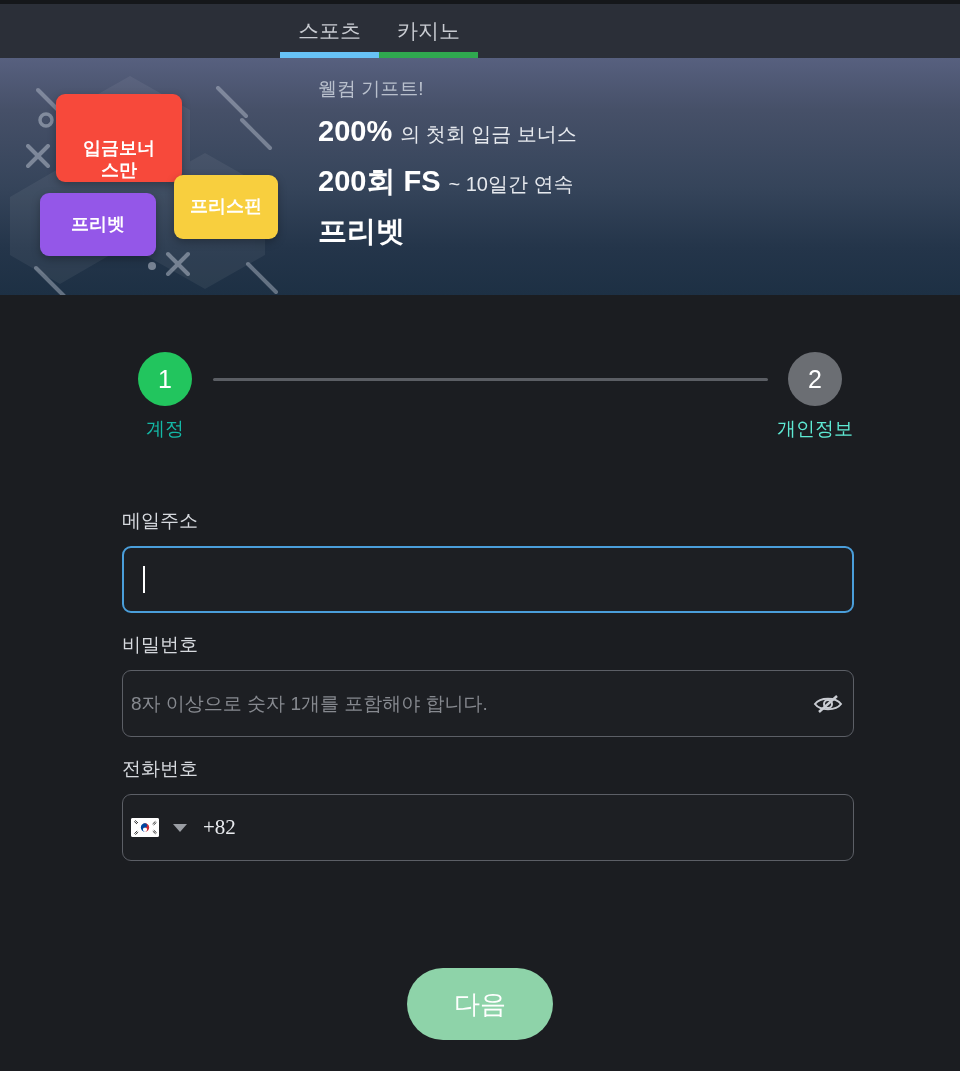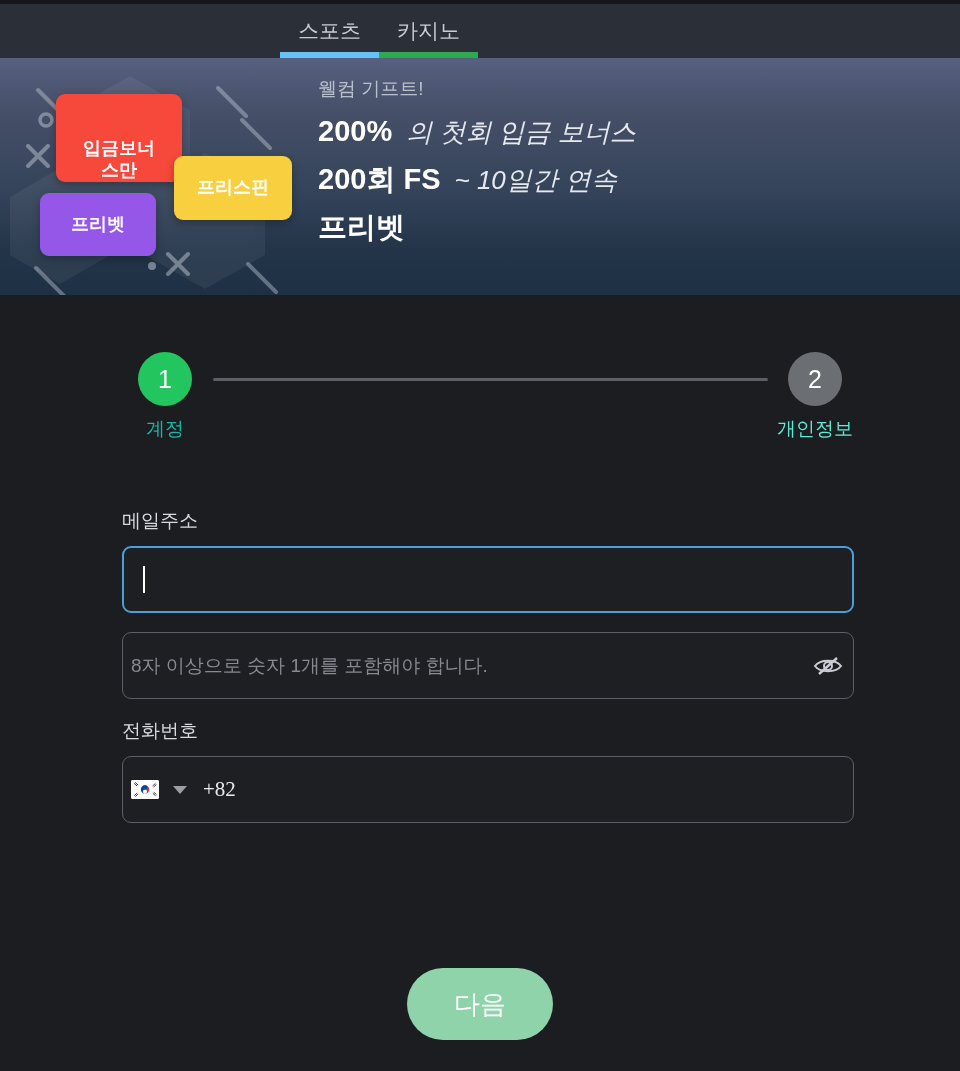--- a/index.html
+++ b/index.html
@@ -90,22 +90,22 @@
     box-shadow: 0 3px 9px rgba(0,0,0,0.28);
   }
   .badge-deposit {
     left: 56px; top: 36px;
     width: 126px; height: 88px;
     background: #f7493b;
     font-size: 18px;
     align-items: flex-end;
   }
   .badge-freespin {
-    left: 174px; top: 98px;
-    width: 118px; height: 64px;
+    left: 174px; top: 117px;
+    width: 104px; height: 64px;
     background: #f8cf3e;
     font-size: 18px;
   }
   .badge-freebet {
     left: 40px; top: 135px;
     width: 116px; height: 63px;
     background: #9457e8;
     font-size: 18px;
   }
 
@@ -126,25 +126,24 @@
     margin-bottom: 7px;
     white-space: nowrap;
   }
   .banner-strong {
     font-size: 29px;
     font-weight: bold;
     color: #ffffff;
     line-height: 40px;
   }
   .banner-rest {
-    font-size: 26px;
+    font-size: 20px;
     color: #e6e9ee;
-    margin-left: 14px;
+    margin-left: 8px;
     line-height: 40px;
-    font-style: italic;
   }
   .banner-last {
     font-size: 29px;
     font-weight: bold;
     color: #ffffff;
     line-height: 40px;
   }
 
   
   .stepper {
@@ -377,20 +376,21 @@
   <div class="form">
 
     <div class="field">
       <label class="field-label">메일주소</label>
       <div class="input-box focused">
         <span class="caret"></span>
       </div>
     </div>
 
     <div class="field">
+      <label class="field-label">비밀번호</label>
       <div class="input-box">
         <span class="placeholder">8자 이상으로 숫자 1개를 포함해야 합니다.</span>
         <span class="eye-btn">
           <svg width="30" height="22" viewBox="0 0 30 22" xmlns="http://www.w3.org/2000/svg">
             <path d="M2 11 C7 4, 23 4, 28 11 C23 18, 7 18, 2 11 Z" fill="none" stroke="#c9ccd2" stroke-width="2"></path>
             <circle cx="15" cy="11" r="4" fill="none" stroke="#c9ccd2" stroke-width="2"></circle>
             <line x1="6" y1="19" x2="24" y2="3" stroke="#c9ccd2" stroke-width="2.4"></line>
           </svg>
         </span>
       </div>

